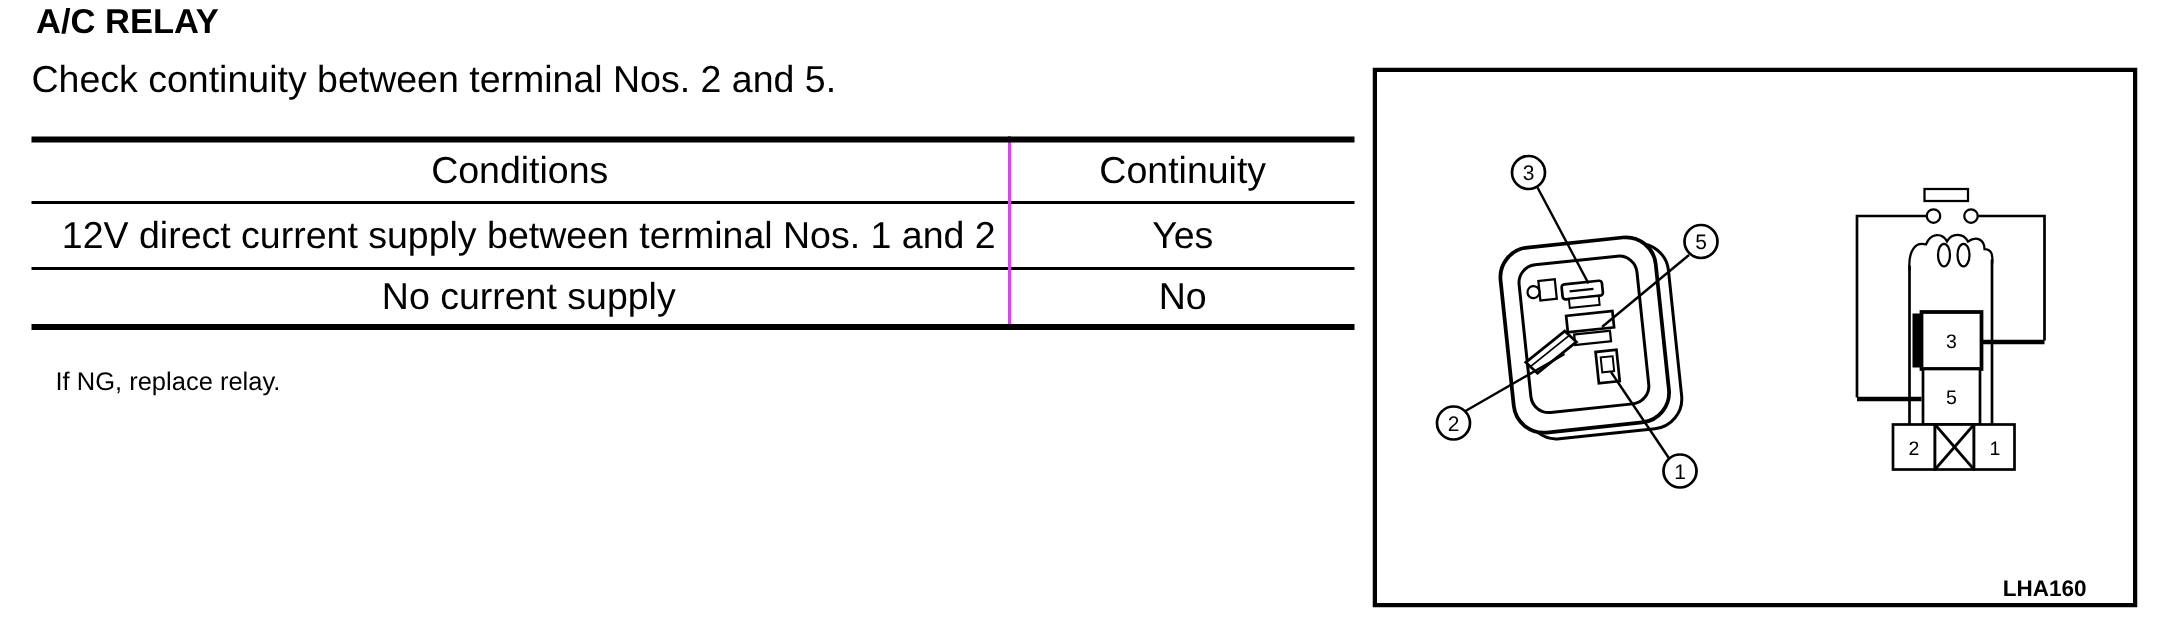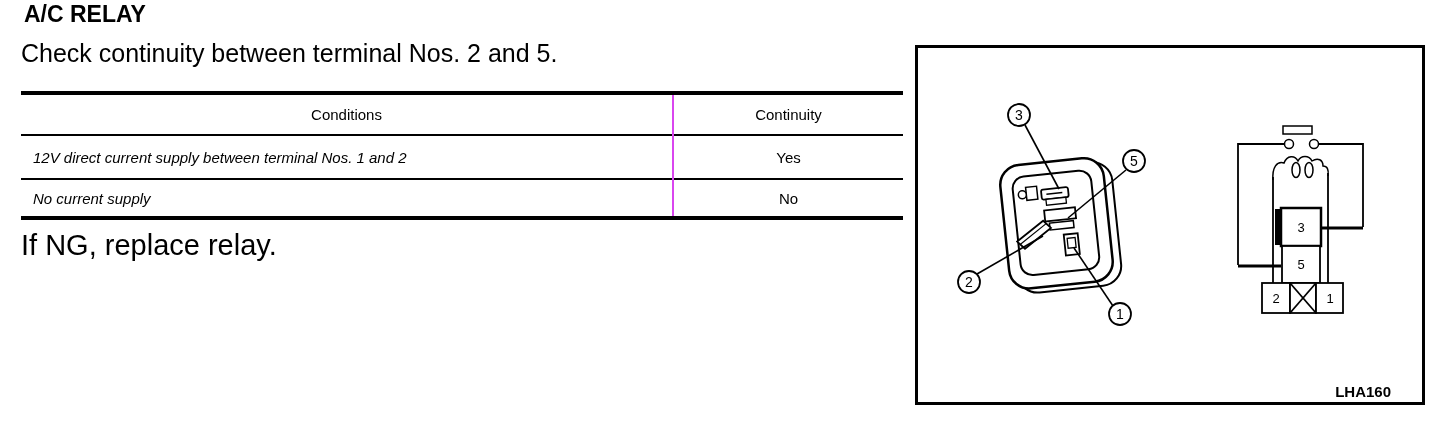--- a/index.html
+++ b/index.html
@@ -13,39 +13,39 @@
     position: absolute; left: 24px; top: 1px;
     font-size: 23px; font-weight: bold; margin: 0;
   }
   .instruction {
     position: absolute; left: 21px; top: 39px;
     font-size: 25px; margin: 0;
   }
   .cont-table {
     position: absolute; left: 21px; top: 91px;
     width: 882px; border-collapse: collapse;
-    font-size: 15px;
+    font-size: 25px;
     border-top: 4px solid #000; border-bottom: 4px solid #000;
     table-layout: fixed;
   }
   .cont-table col.c1 { width: 652px; }
   .cont-table col.c2 { width: 230px; }
   .cont-table thead tr { border-bottom: 2px solid #000; }
   .cont-table tbody tr.r1 { border-bottom: 2px solid #000; }
   .cont-table th {
     font-weight: normal; text-align: center; height: 39px; padding: 0;
   }
   .cont-table td { padding: 0; }
   .cont-table tr.r1 td { height: 42px; }
   .cont-table tr.r2 td { height: 36px; }
   .cont-table .col2 { border-left: 2px solid #d946ef; text-align: center; }
-  .cont-table td.cond { padding-left: 12px; text-align: left; font-style: italic; }
+  .cont-table td.cond { padding-left: 12px; text-align: center; }
   .note {
     position: absolute; left: 21px; top: 229px;
-    font-size: 29px; margin: 0;
+    font-size: 17px; margin: 16px;
   }
   .figure {
     position: absolute; left: 915px; top: 45px;
     width: 510px; height: 360px;
   }
   svg text { font-family: "Liberation Sans", sans-serif; fill: #000; }
   svg .code-text { font-size: 15px; font-weight: bold; }
   svg .callout-num { font-size: 14px; text-anchor: middle; }
   svg .term-num { font-size: 13px; text-anchor: middle; }
 </style>

